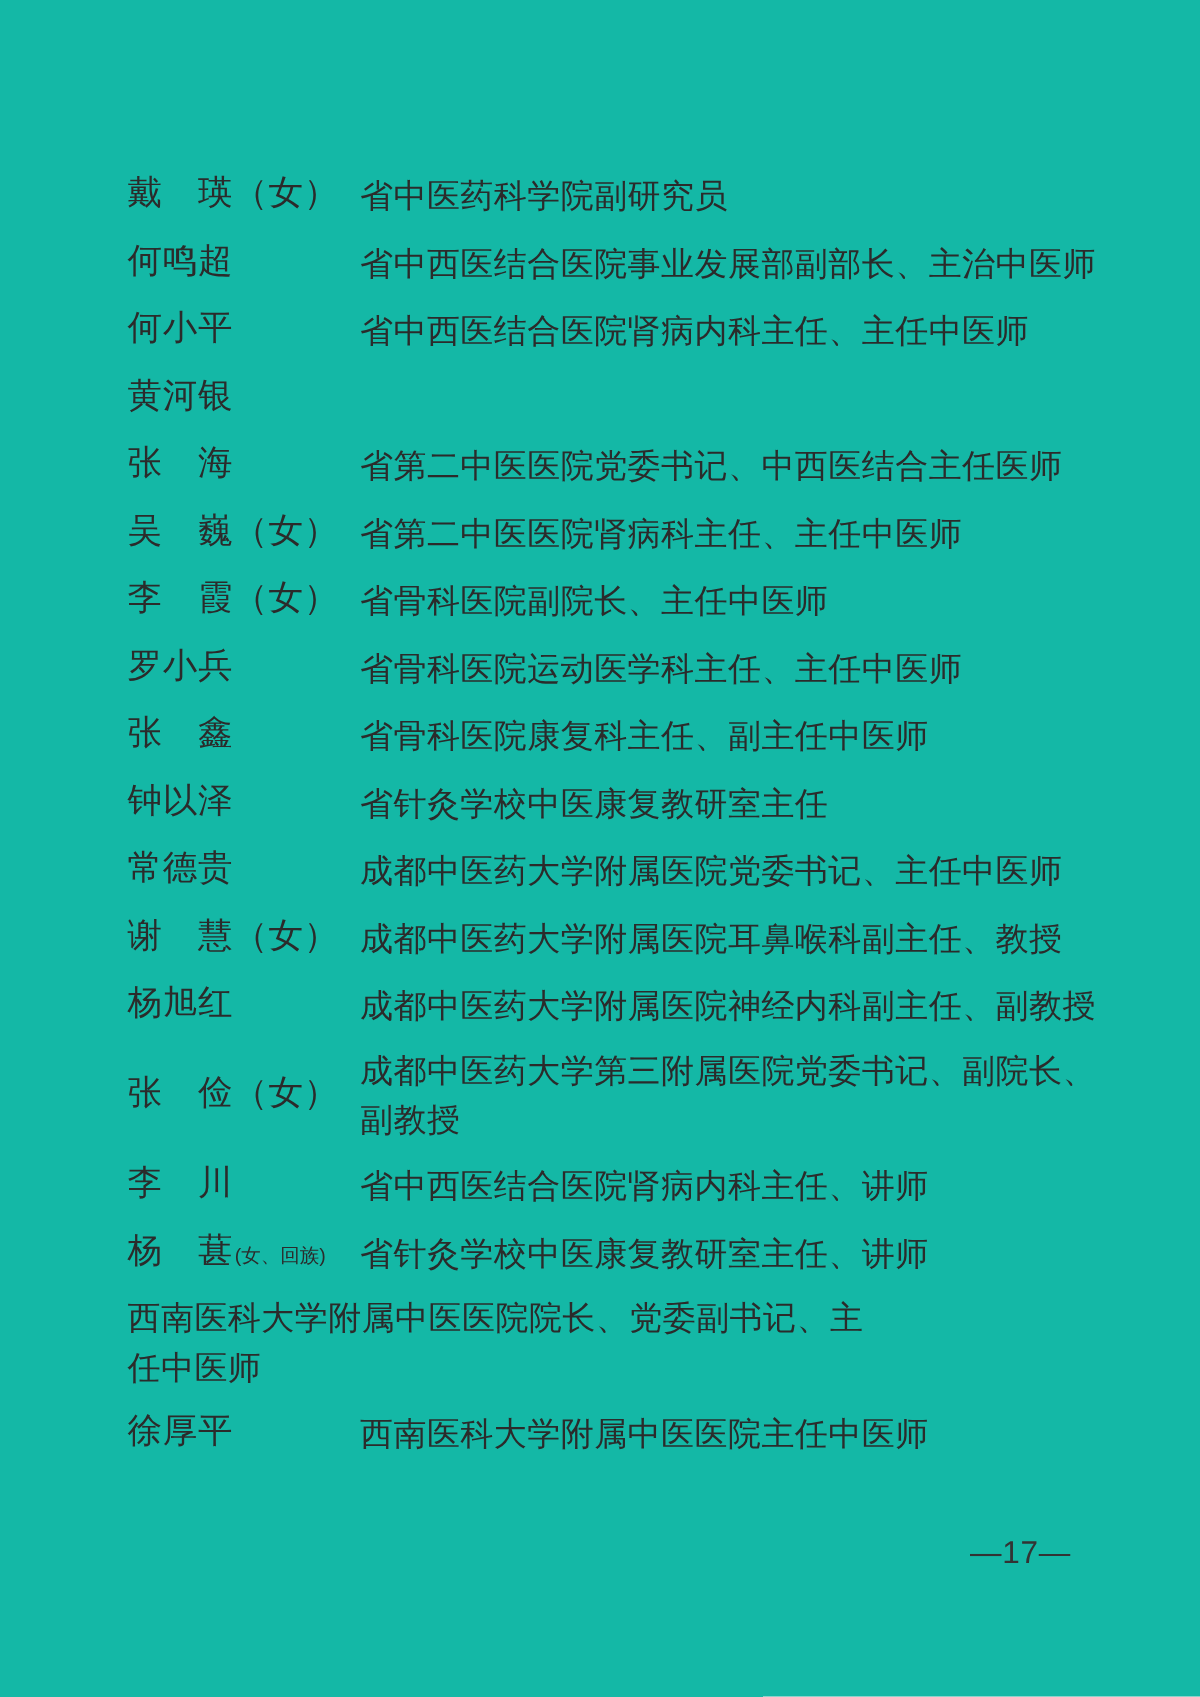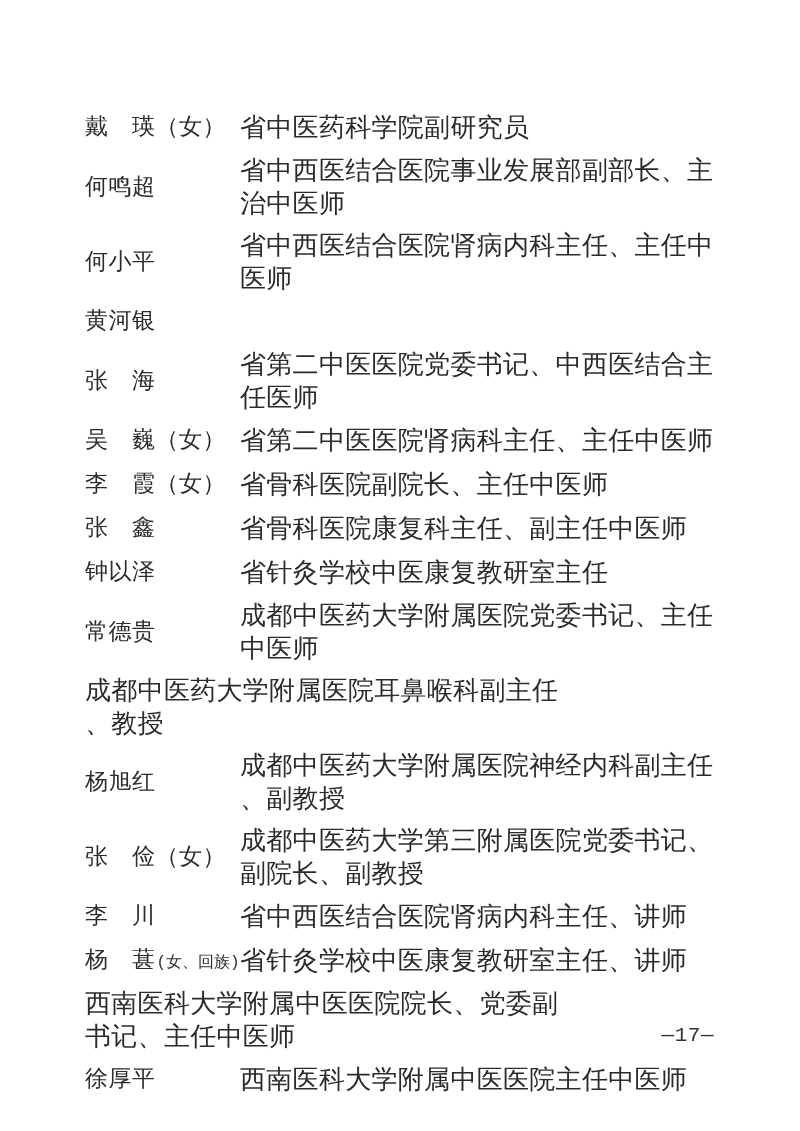--- a/index.html
+++ b/index.html
@@ -5,22 +5,22 @@
   html, body {
     margin: 0;
     padding: 0;
     background: #e8e8e8;
   }
   .page {
     position: relative;
     width: 800px;
     height: 1131px;
     margin: 0 auto;
-    background: #ffffff;
-    font-family: Liberation Mono, monospace;
+    background: #14b8a6;
+    font-family: Liberation Sans, sans-serif;
     color: #2b2b2b;
     overflow: hidden;
   }
   .list {
     position: absolute;
     top: 112px;
     left: 85px;
     width: 660px;
   }
   .row {
@@ -30,29 +30,29 @@
   }
   .name {
     flex: 0 0 155px;
     width: 155px;
     font-size: 23px;
     line-height: 33px;
     white-space: nowrap;
     letter-spacing: 0.5px;
   }
   .note {
-    font-size: 16px;
+    font-size: 13px;
     letter-spacing: 0;
     margin-left: 1px;
     text-align: right;
   }
   .pos {
     width: 492px;
     max-width: 492px;
-    font-size: 26px;
+    font-size: 22px;
     line-height: 33px;
     letter-spacing: 0.3px;
     word-break: break-all;
     line-break: anywhere;
   }
   .page-number {
     position: absolute;
     top: 1024px;
     right: 86px;
     font-size: 21px;
@@ -94,38 +94,43 @@
       <div class="name"><span>吴　巍（女）</span><span class="note"></span></div>
       <div class="pos">省第二中医医院肾病科主任、主任中医师</div>
     </div>
 
 
     <div class="row">
       <div class="name"><span>李　霞（女）</span><span class="note"></span></div>
       <div class="pos">省骨科医院副院长、主任中医师</div>
     </div>
 
+    <div class="row">
+      <div class="name"><span>罗小兵</span><span class="note"></span></div>
+      <div class="pos">省骨科医院运动医学科主任、主任中医师</div>
+    </div>
 
     <div class="row">
       <div class="name"><span>张　鑫</span><span class="note"></span></div>
       <div class="pos">省骨科医院康复科主任、副主任中医师</div>
     </div>
 
     <div class="row">
       <div class="name"><span>钟以泽</span><span class="note"></span></div>
       <div class="pos">省针灸学校中医康复教研室主任</div>
     </div>
 
     <div class="row">
       <div class="name"><span>常德贵</span><span class="note"></span></div>
       <div class="pos">成都中医药大学附属医院党委书记、主任中医师</div>
     </div>
 
 
     <div class="row">
+      <div class="name"><span>谢　慧（女）</span><span class="note"></span></div>
       <div class="pos">成都中医药大学附属医院耳鼻喉科副主任、教授</div>
     </div>
 
     <div class="row">
       <div class="name"><span>杨旭红</span><span class="note"></span></div>
       <div class="pos">成都中医药大学附属医院神经内科副主任、副教授</div>
     </div>
 
     <div class="row">
       <div class="name"><span>张　俭（女）</span><span class="note"></span></div>

